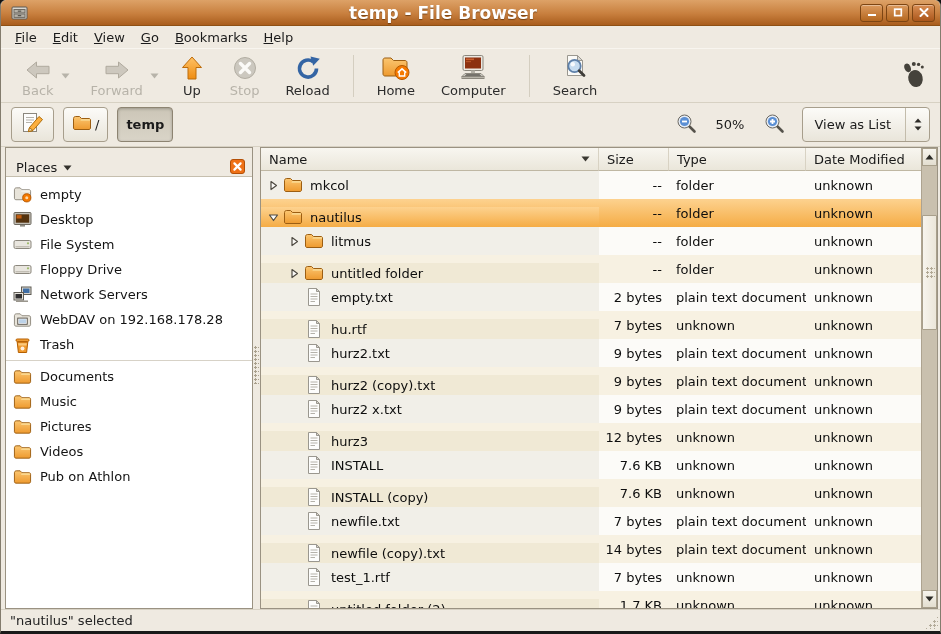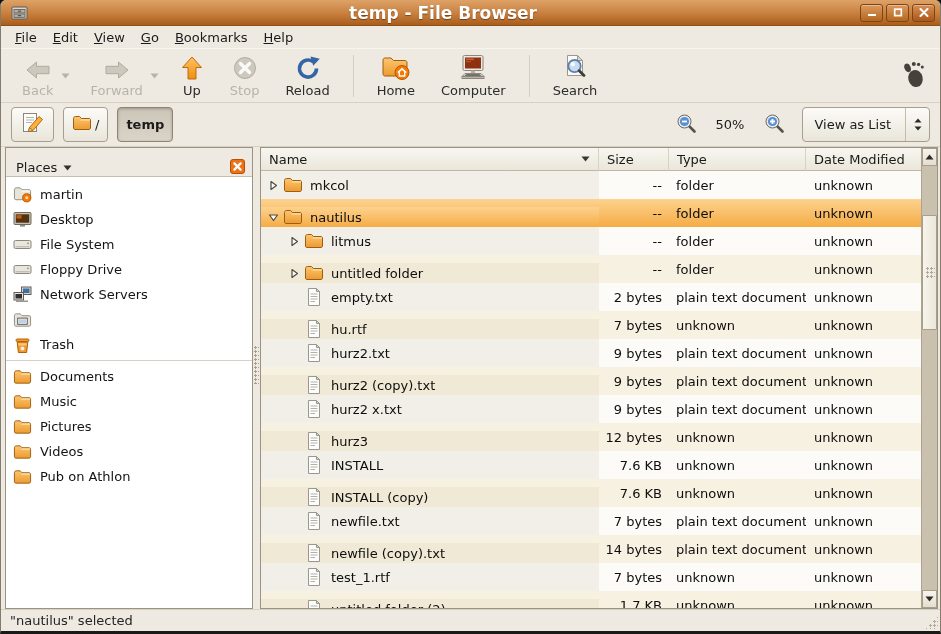--- a/index.html
+++ b/index.html
@@ -344,21 +344,21 @@
                     <stop offset="0" stop-color="#fbc671"></stop>
                     <stop offset="1" stop-color="#ee9a2f"></stop>
                   </linearGradient>
                 </defs>
                 <path d="M1.5 3.5 C1.5 2.4 2.4 1.5 3.5 1.5 L7.5 1.5 L9.5 3.5 L17 3.5 C17.8 3.5 18.5 4.2 18.5 5 L18.5 12.5 C18.5 13.3 17.8 14 17 14 L3 14 C2.2 14 1.5 13.3 1.5 12.5 Z" fill="#e8e4da" stroke="#8f8a7e"></path>
                 <path d="M2 5.6 L18 5.6 L18 5 C18 4.4 17.6 4 17 4 L9.3 4 L8.4 5.6 Z" fill="#f6f4ee"></path>
                 <circle cx="14.5" cy="12" r="4.3" fill="#f57900" stroke="#b55800"></circle>
                 <circle cx="14.5" cy="12" r="1.6" fill="#ffd9a8"></circle>
               </svg>
             </span>
-        <span class="slabel">martin</span>
+        <span class="slabel">empty</span>
       </div>
 
       <div class="side-item">
         <span class="sicon">
               <svg width="19" height="17" viewBox="0 0 19 17">
                 <rect x="1" y="1.5" width="17" height="12" rx="1" fill="#c4c0b7" stroke="#6e6a61"></rect>
                 <rect x="2.8" y="3.3" width="13.4" height="8.4" fill="#55330f"></rect>
                 <rect x="3.6" y="4.1" width="5" height="3.4" fill="#c05c10"></rect>
                 <rect x="7" y="14" width="5" height="1.6" fill="#8f8b81"></rect>
               </svg>
@@ -402,20 +402,21 @@
       </div>
 
       <div class="side-item">
         <span class="sicon">
               <svg width="19" height="16" viewBox="0 0 20 16">
                 <path d="M1.5 3.5 C1.5 2.4 2.4 1.5 3.5 1.5 L7.5 1.5 L9.5 3.5 L17 3.5 C17.8 3.5 18.5 4.2 18.5 5 L18.5 13 C18.5 13.8 17.8 14.5 17 14.5 L3 14.5 C2.2 14.5 1.5 13.8 1.5 13 Z" fill="#e8e4da" stroke="#8f8a7e"></path>
                 <rect x="5" y="6" width="10" height="6.5" fill="#fff" stroke="#55524b"></rect>
                 <rect x="6.2" y="7.2" width="7.6" height="4.1" fill="#bcd2e8"></rect>
               </svg>
             </span>
+        <span class="slabel">WebDAV on 192.168.178.28</span>
       </div>
 
       <div class="side-item">
         <span class="sicon">
               <svg width="17" height="18" viewBox="0 0 17 18">
                 <rect x="2" y="3" width="13" height="2.4" rx="1.2" fill="#f5a33a" stroke="#b55f00"></rect>
                 <path d="M3.2 6 L13.8 6 L12.6 16.5 L4.4 16.5 Z" fill="#f09a2e" stroke="#b55f00"></path>
                 <path d="M4.2 7.2 L12.8 7.2 L12.5 9.6 L4.5 9.6 Z" fill="#fbc97c"></path>
                 <circle cx="8.5" cy="12.5" r="2" fill="#fff" opacity="0.85"></circle>
               </svg>

